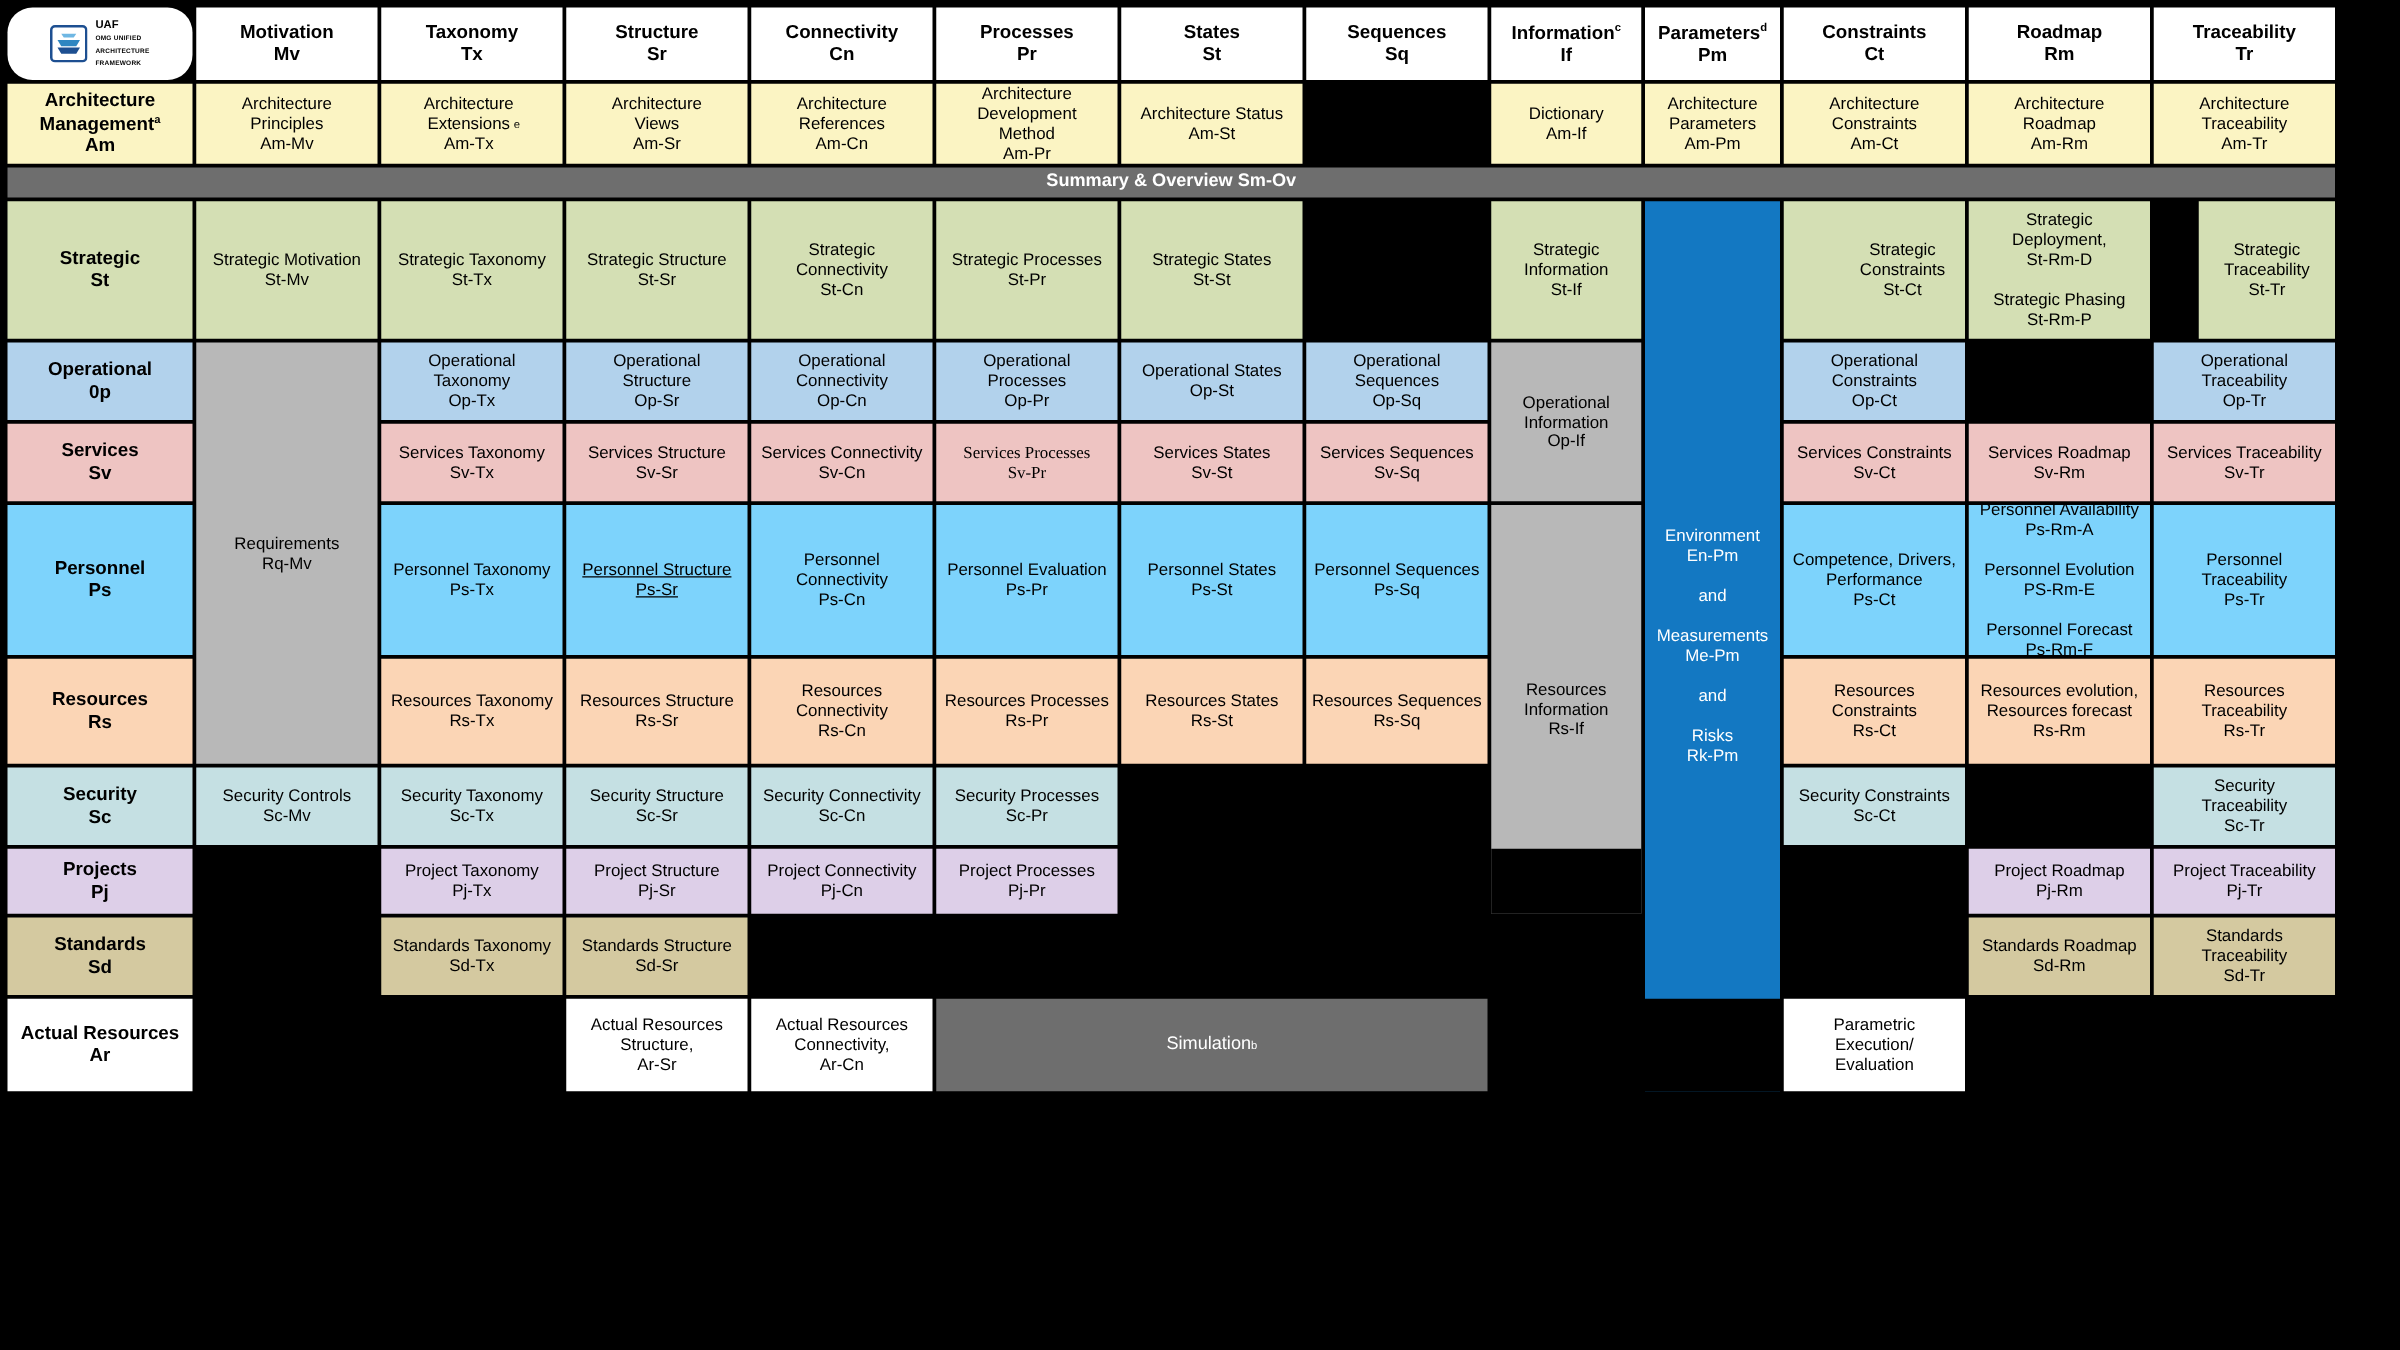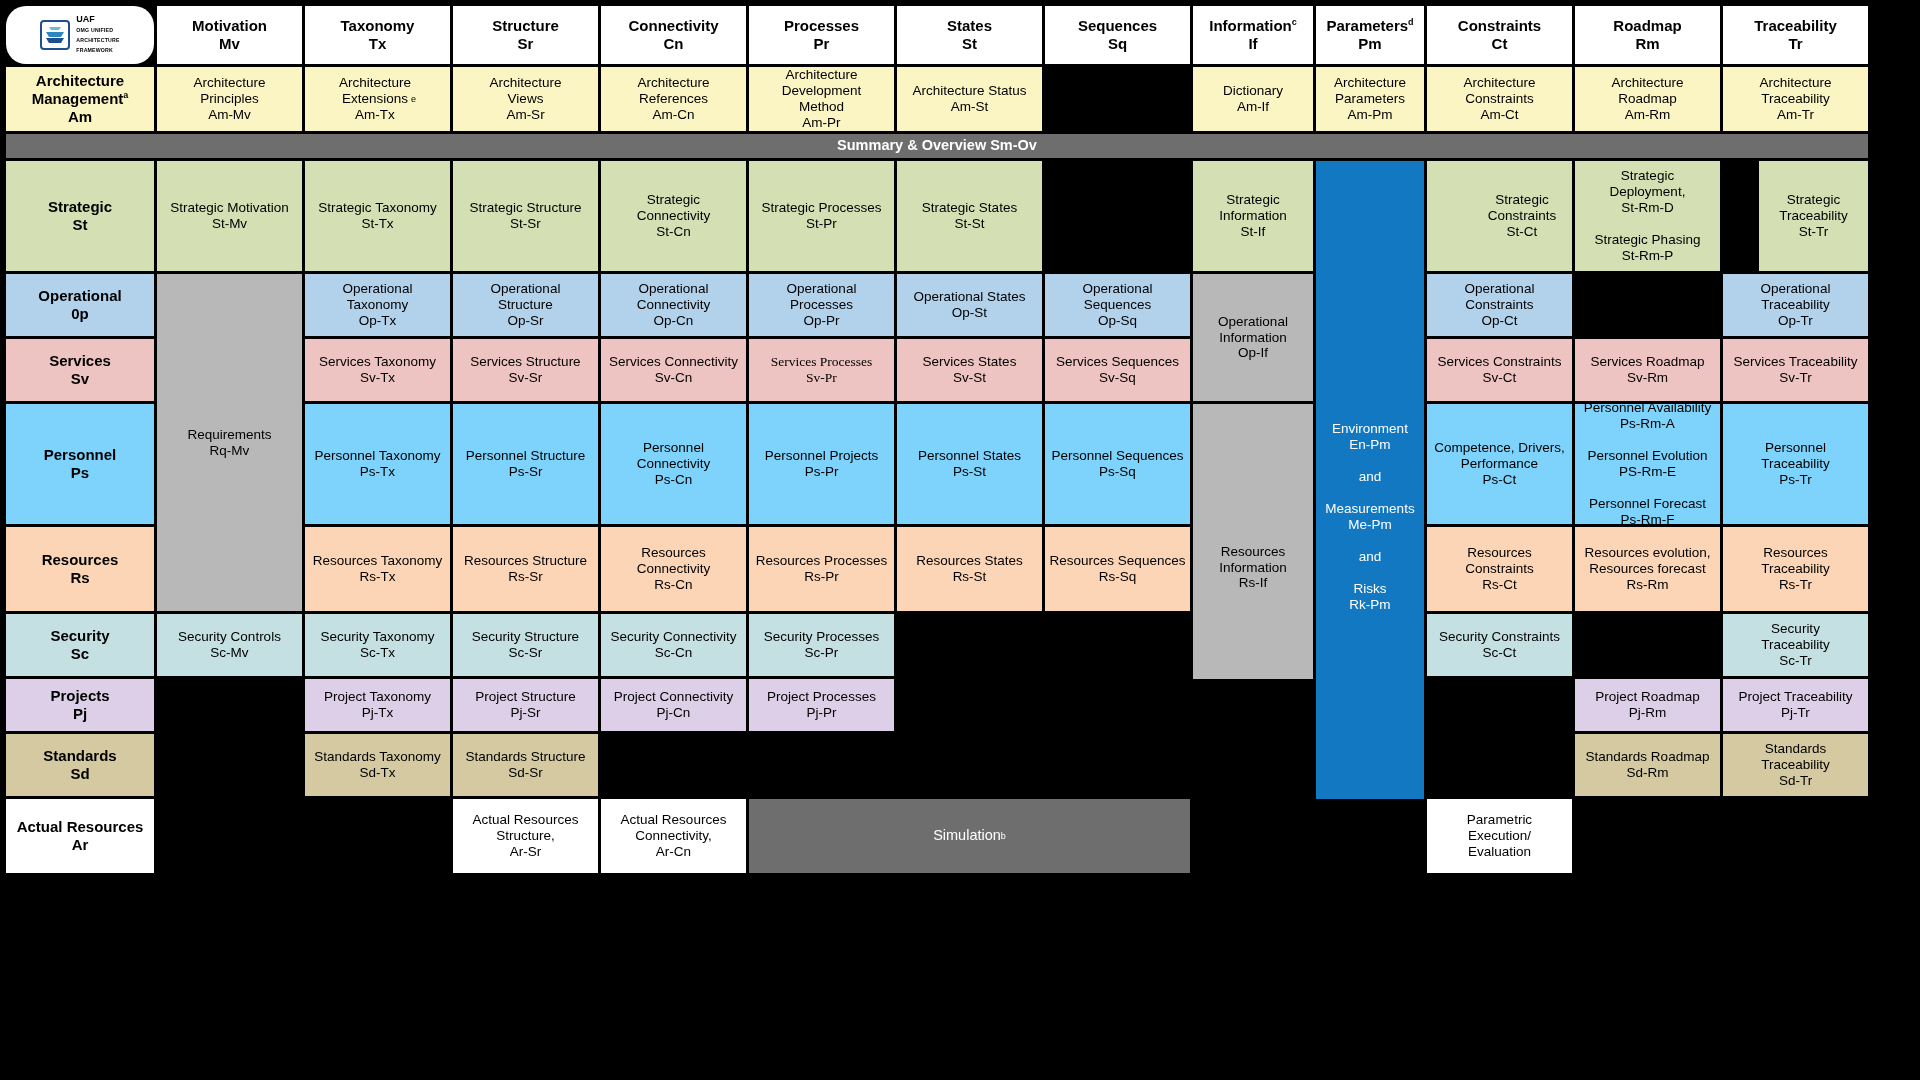--- a/index.html
+++ b/index.html
@@ -291,26 +291,26 @@
 Sv-Tr</div>
 
   <div class="cell ps rowhdr" style="grid-column:1;grid-row:7;">
       <div>
         <div style="white-space: pre-line;">Personnel</div>
         <div>Ps</div>
       </div>
     </div>
   <div class="cell ps multi" style="grid-column:3;grid-row:7;">Personnel Taxonomy
 Ps-Tx</div>
-  <div class="cell ps multi" style="grid-column:4;grid-row:7;">Personnel Structure
+  <div class="cell ps multi" style="grid-column:4;grid-row:7;text-decoration:underline;">Personnel Structure
 Ps-Sr</div>
   <div class="cell ps multi" style="grid-column:5;grid-row:7;">Personnel
 Connectivity
 Ps-Cn</div>
-  <div class="cell ps multi" style="grid-column:6;grid-row:7;">Personnel Projects
+  <div class="cell ps multi" style="grid-column:6;grid-row:7;">Personnel Evaluation
 Ps-Pr</div>
   <div class="cell ps multi" style="grid-column:7;grid-row:7;">Personnel States
 Ps-St</div>
   <div class="cell ps multi" style="grid-column:8;grid-row:7;">Personnel Sequences
 Ps-Sq</div>
   <div class="cell grey multi" style="grid-column:9;grid-row:7/span 4;">Resources
 Information
 Rs-If</div>
   <div class="cell ps multi" style="grid-column:11;grid-row:7;">Competence, Drivers,
 Performance

